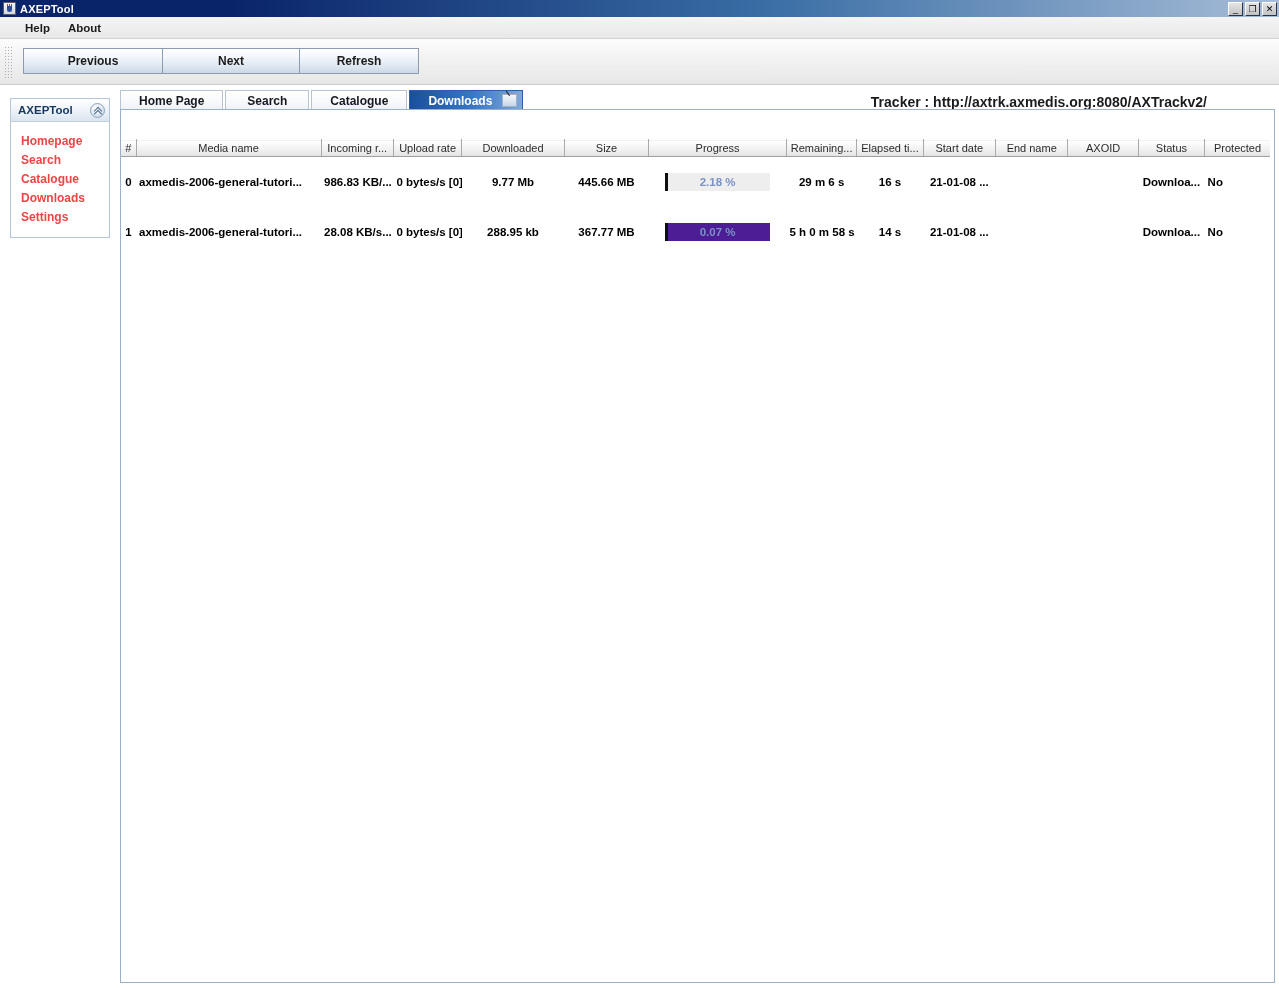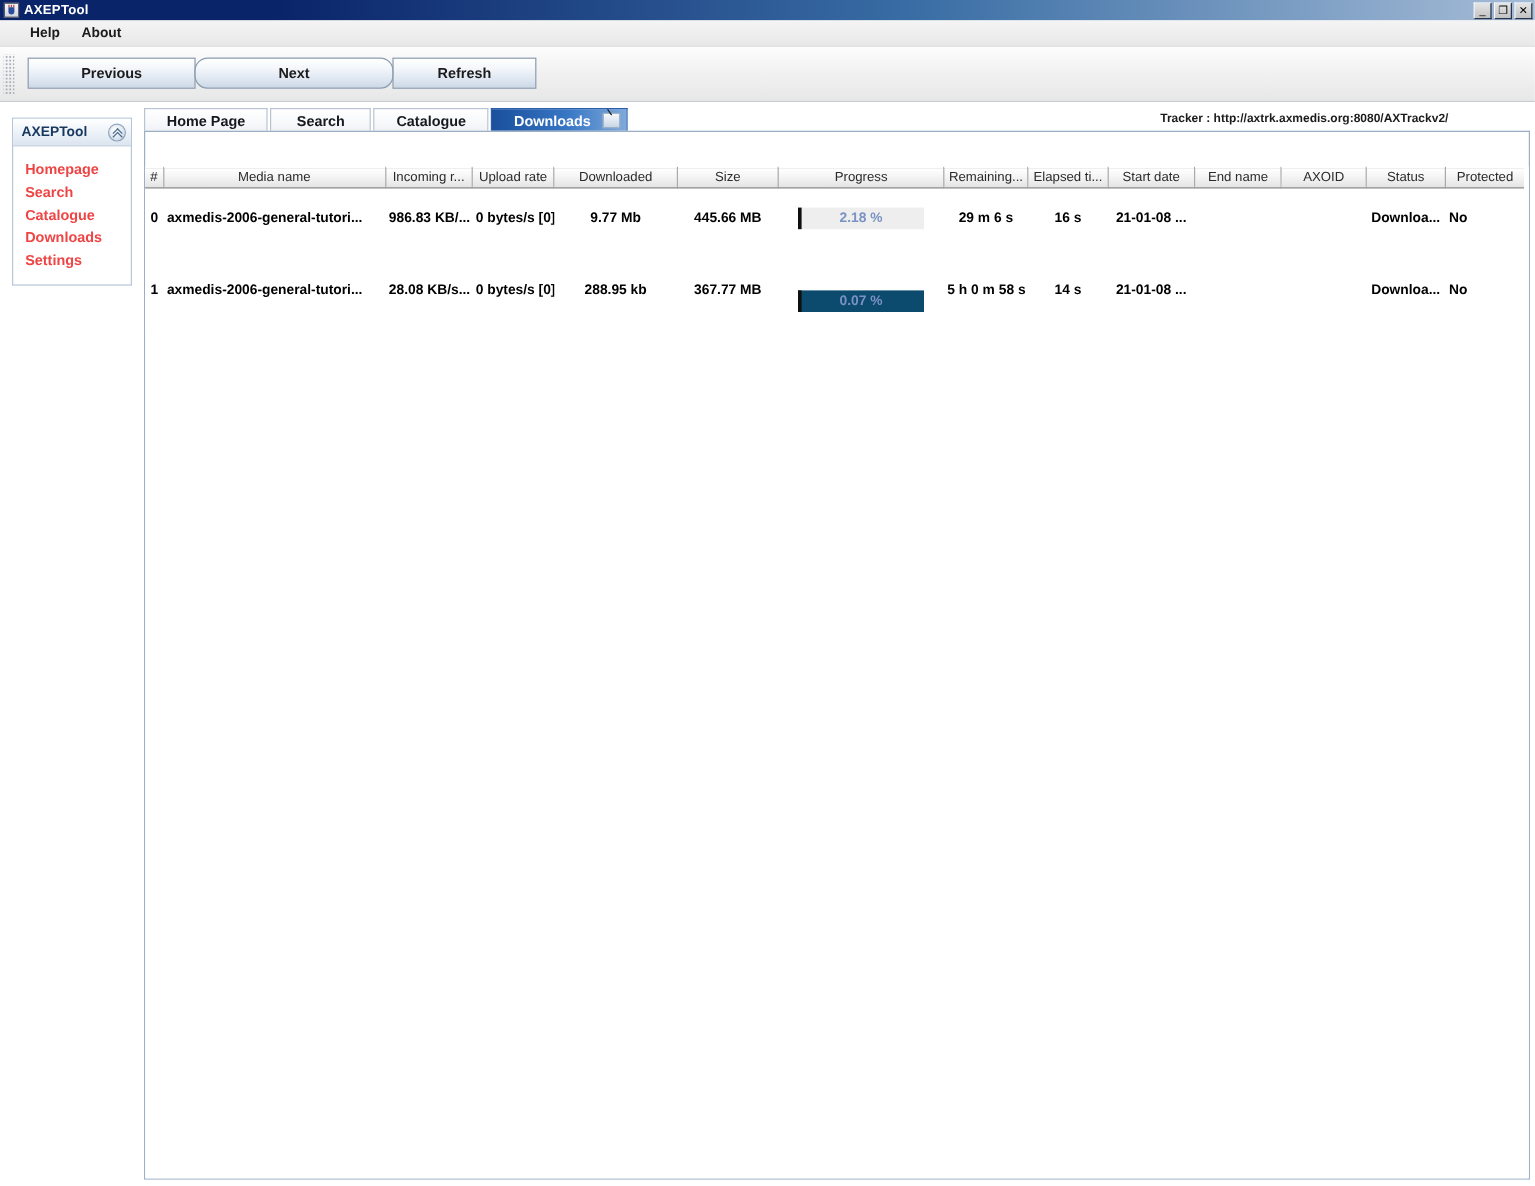--- a/index.html
+++ b/index.html
@@ -73,25 +73,25 @@
   #toolbar .tb-inner { display:flex; align-items:flex-start; height:100%; }
   .tb-button {
     height:26px; margin-top:9px;
     background: linear-gradient(to bottom,#ffffff 0%, #f2f6fb 35%, #dce5f0 75%, #ccd8e7 100%);
     border:1px solid #8c9bb0;
     font-size:12px; font-weight:bold; color:#1b1b1b;
     display:flex; align-items:center; justify-content:center;
     cursor:pointer; margin-right:-1px;
   }
   #btn-previous { width:140px; margin-left:8px;}
-  #btn-next { width:166px;border-radius:11px; }
+  #btn-next { width:138px; }
   #btn-refresh { width:120px; }
   #tracker-label {
     position:absolute; right:72px; top:55px;
-    font-size:10px; font-weight:bold; color:#1b1b1b;
+    font-size:14px; font-weight:bold; color:#1b1b1b;
     white-space:nowrap;
   }
 
   
   #sidebar { position:absolute; left:0; top:86px; width:120px; bottom:0; background:#ffffff; }
   .side-panel {
     margin:12px 10px 0 10px;
     border:1px solid #b6c5d8;
     background:#ffffff;
   }
@@ -197,21 +197,21 @@
   tr.row-odd  td { background:#ffffff; }
   td.c-center { text-align:center; }
   td.c-left { text-align:left; }
 
   .progress-cell { padding:16px !important; }
   .progress-bar {
     position:relative; height:18px; width:100%;
     background:#eeeeee; border:none;
     display:flex; align-items:center; justify-content:center;
   }
-  .progress-bar.alt { background:#0c4a6e;margin-top:19px; }
+  .progress-bar.alt { background:#4c1d95; }
   .progress-fill {
     position:absolute; left:0; top:0; bottom:0;
     background:#0f0f0f;
   }
   .progress-text {
     position:relative; font-size:11.5px; font-weight:bold; color:#7a93c4;
   }
 </style>
 </head>
 <body>

